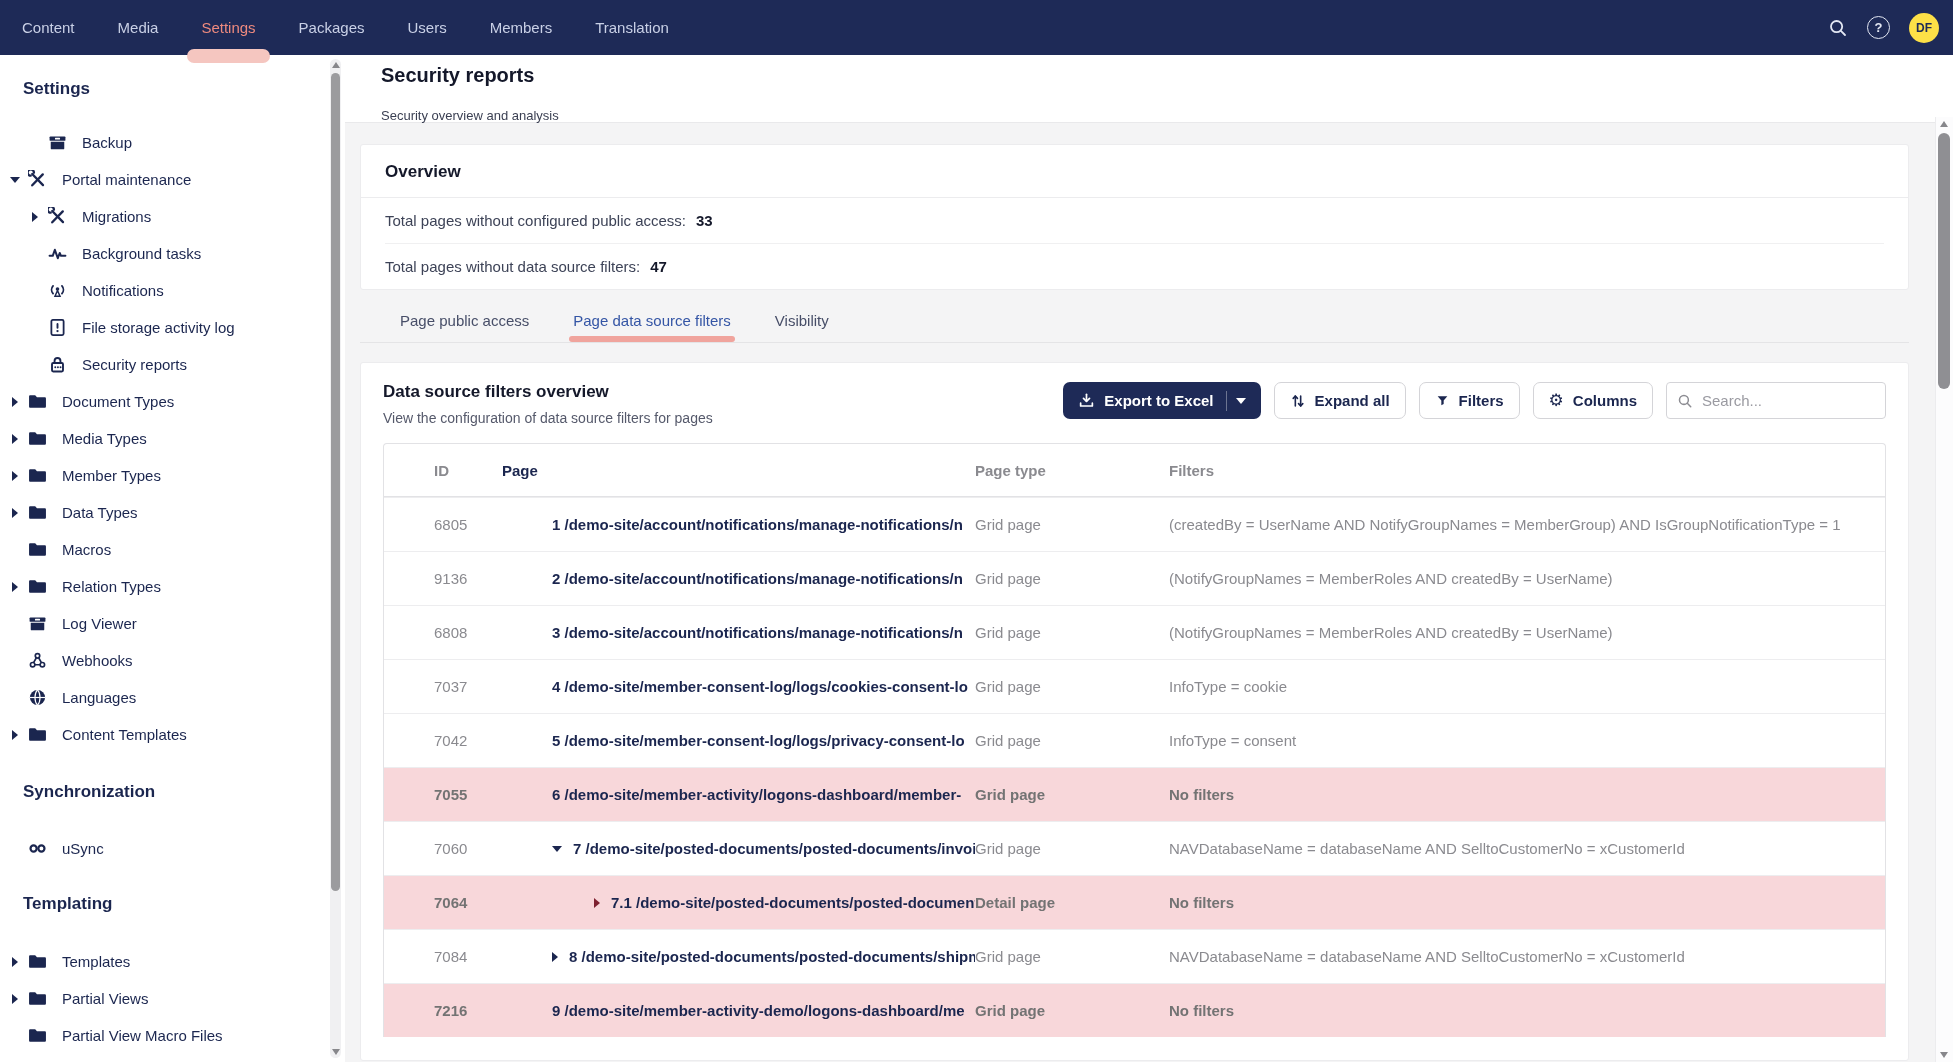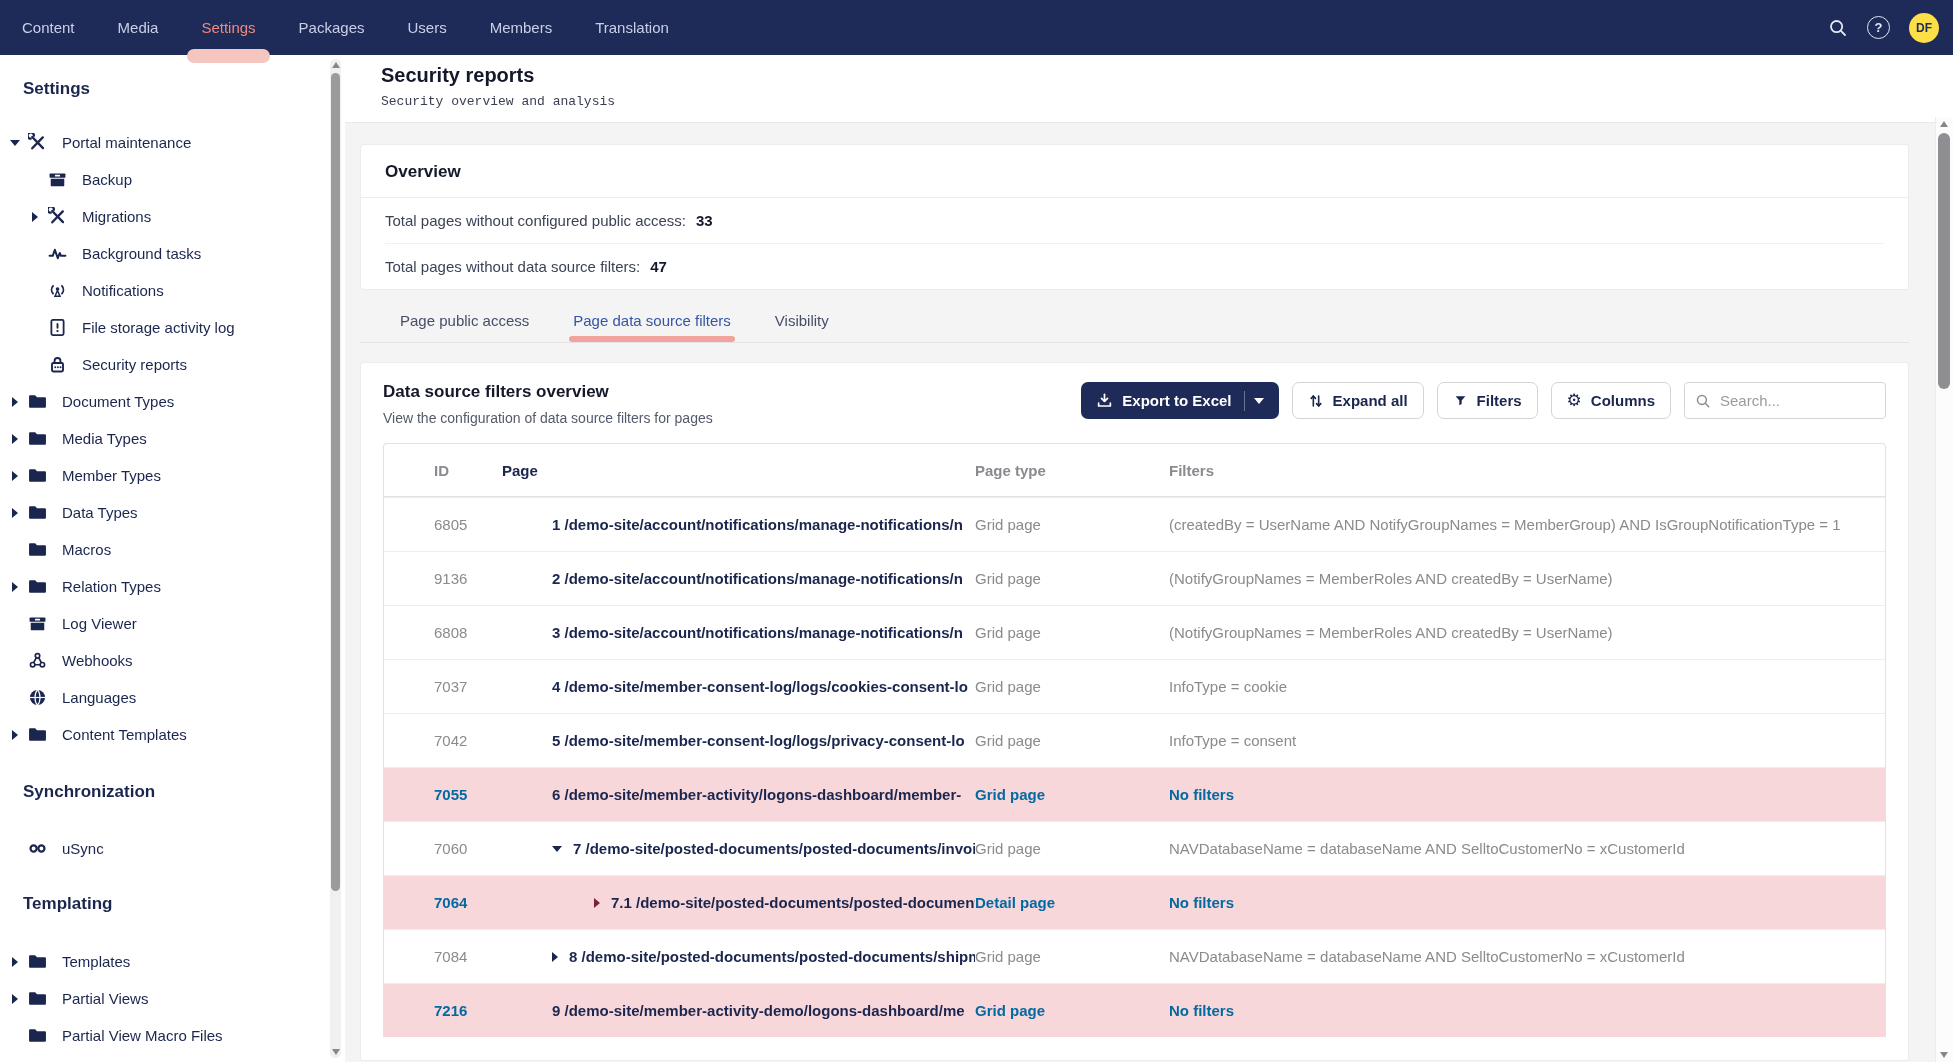--- a/index.html
+++ b/index.html
@@ -32,21 +32,21 @@
   .caret.right::before{content:"";border-top:5px solid transparent;border-bottom:5px solid transparent;border-left:6px solid #1b264f;}
   .ticon{width:19px;height:19px;margin-right:15px;flex:0 0 19px;display:flex;align-items:center;justify-content:center;}
   .sb-scroll{position:absolute;top:4px;right:4px;bottom:4px;width:11px;background:#f0f0f2;border-radius:6px;}
   .sb-scroll .thumb{position:absolute;left:1px;width:9px;top:14px;height:818px;background:#9b9b9e;border-radius:5px;}
   .arr-up{position:absolute;top:3px;left:1.5px;width:0;height:0;border-left:4px solid transparent;border-right:4px solid transparent;border-bottom:6px solid #87878b;}
   .arr-dn{position:absolute;bottom:3px;left:1.5px;width:0;height:0;border-left:4px solid transparent;border-right:4px solid transparent;border-top:6px solid #87878b;}
   
   .main{position:absolute;top:55px;left:345px;right:0;bottom:0;background:#f4f4f5;overflow:hidden;}
   .page-header{background:#fff;height:68px;padding:9px 0 0 36px;border-bottom:1px solid #e9e9eb;box-sizing:border-box;}
   .page-title{font-size:20px;font-weight:bold;color:#14182a;}
-  .page-sub{font-size:13px;color:#3a3f52;margin-top:7px;font-family:Liberation Mono, monospace;}
+  .page-sub{font-size:13px;color:#3a3f52;margin-top:21px;}
   .overview-card{margin:21px 44px 0 15px;background:#fff;border:1px solid #ececee;border-radius:3px;}
   .ov-heading{padding:17px 24px 15px;font-size:17px;font-weight:bold;color:#14182a;border-bottom:1px solid #ececee;}
   .ov-stat{display:flex;gap:10px;margin:0 24px;padding:14px 0;font-size:15px;color:#3d4357;}
   .ov-stat + .ov-stat{border-top:1px solid #f0f0f1;}
   .ov-val{font-weight:bold;color:#14182a;}
   .tabs{display:flex;gap:44px;margin:13px 44px 0 55px;}
   .tab{position:relative;font-size:15px;color:#474e68;padding:9px 0 13px;cursor:pointer;}
   .tab.active{color:#3455a5;}
   .tab.active::after{content:"";position:absolute;left:-4px;right:-4px;bottom:0;height:6px;border-radius:3px;background:#f0a49d;}
   .tabs-divider{height:1px;background:#e4e4e6;margin:0 44px 0 15px;}
@@ -56,39 +56,39 @@
   .sec-heading{font-size:17px;font-weight:bold;color:#14182a;}
   .sec-sub{font-size:14px;color:#55596b;margin-top:8px;}
   .toolbar{margin-left:auto;display:flex;align-items:center;gap:13px;}
   .btn{height:37px;display:flex;align-items:center;gap:9px;border-radius:7px;font-size:15px;font-weight:bold;
     padding:0 15px;box-sizing:border-box;cursor:pointer;}
   .btn.primary{background:#1e2a57;color:#fff;}
   .btn .vdiv{width:1px;height:20px;background:rgba(255,255,255,.35);margin-left:3px;}
   .btn .dd-caret{width:0;height:0;border-left:5px solid transparent;border-right:5px solid transparent;border-top:6px solid #fff;}
   .btn.ghost{background:#fff;border:1px solid #d4d4d8;color:#1b264f;}
   .gear-icon::before{content:"\2699";font-family:"DejaVu Sans",sans-serif;font-size:17px;color:#1b264f;line-height:1;}
-  .searchbox{height:37px;width:202px;border:1px solid #d4d4d8;border-radius:4px;background:#fff;
+  .searchbox{height:37px;width:220px;border:1px solid #d4d4d8;border-radius:4px;background:#fff;
     display:flex;align-items:center;gap:7px;padding:0 10px;box-sizing:border-box;}
   .searchbox input{border:0;outline:0;font-size:15px;width:100%;color:#33364a;background:transparent;font-family:inherit;}
   .searchbox input::placeholder{color:#9a9aa1;}
   
   .dtable{border:1px solid #e2e2e5;border-bottom:none;border-radius:4px 4px 0 0;}
   .trow{display:flex;align-items:center;height:53px;font-size:15px;}
   .trow + .trow{border-top:1px solid #ededef;}
   .thead{height:52px;font-weight:bold;color:#1b264f;border-bottom:1px solid #e2e2e5;}
   .c-id{width:118px;padding-left:50px;box-sizing:border-box;flex:0 0 118px;}
   .c-page{width:473px;flex:0 0 473px;box-sizing:border-box;display:flex;align-items:center;overflow:hidden;white-space:nowrap;}
   .trow .c-page{padding-left:50px;}
   .thead .c-page{padding-left:0;}
   .c-type{width:194px;flex:0 0 194px;}
   .c-filters{flex:1;overflow:hidden;white-space:nowrap;}
   .trow .c-id,.trow .c-type,.trow .c-filters{color:#8a8a8f;}
   .page-link{color:#1b264f;font-weight:bold;overflow:hidden;}
   .trow.alert{background:#f8d7da;}
-  .trow.alert .c-id,.trow.alert .c-type,.trow.alert .c-filters{color:#0369a1;font-weight:bold;}
+  .trow.alert .c-id,.trow.alert .c-type,.trow.alert .c-filters{color:#737373;font-weight:bold;}
   .exp{margin-right:11px;display:inline-flex;flex:0 0 auto;}
   .exp.down::before{content:"";border-left:5px solid transparent;border-right:5px solid transparent;border-top:6px solid #1b264f;}
   .exp.right::before{content:"";border-top:5px solid transparent;border-bottom:5px solid transparent;border-left:6px solid #1b264f;}
   .trow.alert .exp.right::before{border-left-color:#7e2130;}
   .indent{width:42px;flex:0 0 42px;}
   
   .page-scroll{position:absolute;top:117px;right:0;bottom:0;width:17px;background:#fcfcfd;border-left:1px solid #ececee;z-index:40;}
   .page-scroll .thumb{position:absolute;left:2px;width:12px;top:16px;height:256px;background:#8f8f93;border-radius:6px;}
   .page-scroll .arr-up{left:4px;top:4px;}
   .page-scroll .arr-dn{left:4px;bottom:4px;}
@@ -115,43 +115,43 @@
         </svg>
     </span>
     <span class="help-icon"></span>
     <span class="avatar">DF</span>
   </div>
 </div>
 
 <div class="sidebar">
   <div class="sb-heading">Settings</div>
 
+  <div class="tree-item lvl1">
+    <span class="caret"></span>
+    <span class="ticon">
+        <svg viewBox="0 0 18 18" width="19" height="19">
+          <rect x="1.5" y="3.2" width="15" height="4.2" rx="0.8" fill="#1b264f"></rect>
+          <path d="M2.6 8.4h12.8v6.2c0 .5-.4.9-.9.9H3.5c-.5 0-.9-.4-.9-.9V8.4z" fill="#1b264f"></path>
+          <rect x="6.6" y="4.4" width="4.8" height="1.7" rx="0.5" fill="#fff"></rect>
+        </svg>
+      </span>
+    <span>Backup</span>
+  </div>
   <div class="tree-item lvl0">
     <span class="caret down"></span>
     <span class="ticon">
         <svg viewBox="0 0 18 18" width="19" height="19">
           <g stroke="#1b264f" stroke-width="2.2" stroke-linecap="round" fill="none">
             <path d="M4 14.5 14 4.2"></path>
             <path d="M4 3.8 14.2 14.3"></path>
             <path d="M2.6 5.4A3 3 0 1 1 5.6 2.6"></path>
           </g>
         </svg>
       </span>
     <span>Portal maintenance</span>
-  </div>
-  <div class="tree-item lvl1">
-    <span class="caret"></span>
-    <span class="ticon">
-        <svg viewBox="0 0 18 18" width="19" height="19">
-          <rect x="1.5" y="3.2" width="15" height="4.2" rx="0.8" fill="#1b264f"></rect>
-          <path d="M2.6 8.4h12.8v6.2c0 .5-.4.9-.9.9H3.5c-.5 0-.9-.4-.9-.9V8.4z" fill="#1b264f"></path>
-          <rect x="6.6" y="4.4" width="4.8" height="1.7" rx="0.5" fill="#fff"></rect>
-        </svg>
-      </span>
-    <span>Backup</span>
   </div>
   <div class="tree-item lvl1">
     <span class="caret right"></span>
     <span class="ticon">
         <svg viewBox="0 0 18 18" width="19" height="19">
           <g stroke="#1b264f" stroke-width="2.2" stroke-linecap="round" fill="none">
             <path d="M4 14.5 14 4.2"></path>
             <path d="M4 3.8 14.2 14.3"></path>
             <path d="M2.6 5.4A3 3 0 1 1 5.6 2.6"></path>
           </g>

